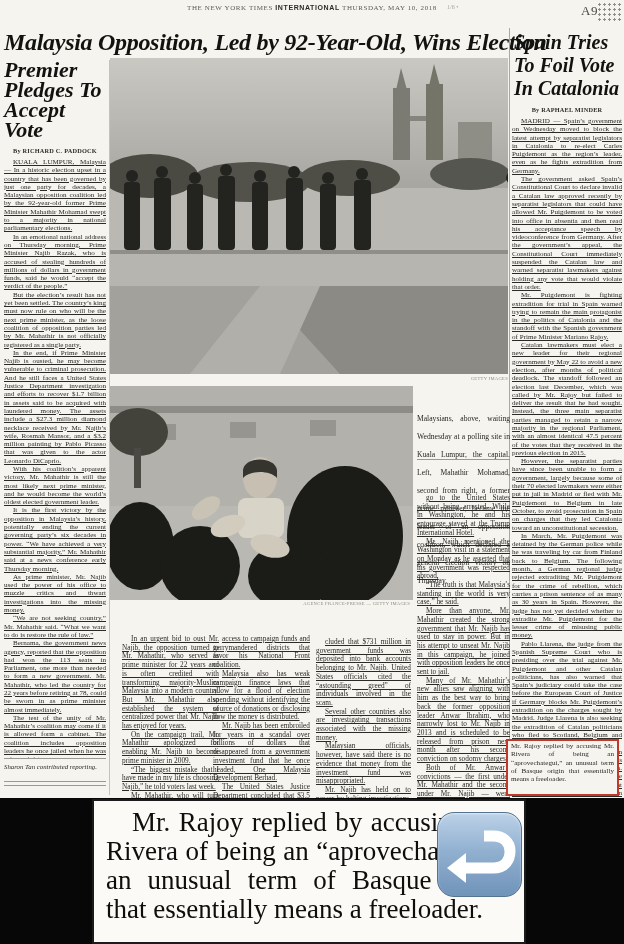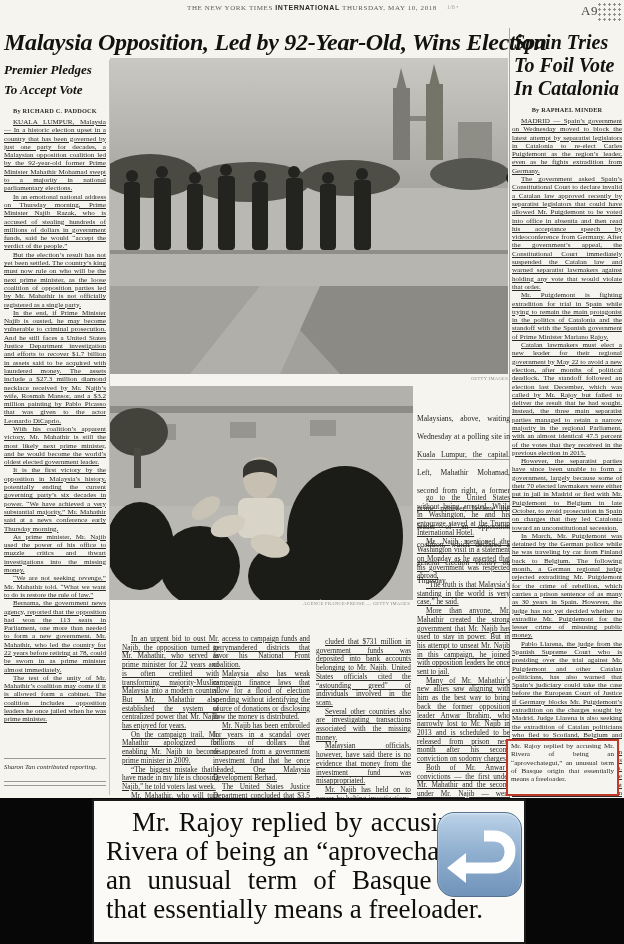--- a/index.html
+++ b/index.html
@@ -22,21 +22,21 @@
              font-weight:bold;font-style:italic;color:#121210;}
 
   .byline{font-size:6.3px;font-weight:bold;letter-spacing:.2px;text-align:center;color:#2e2e2a;margin:0 0 4px 0;}
 
   
   .newsbody{font-size:7.1px;line-height:8.3px;text-align:justify;color:#2a2a26;}
   .newsbody p{margin:0;text-indent:9px;text-decoration:underline;}
   .centerbody{font-size:7.3px;line-height:8.7px;}
 
   .leftcol{position:absolute;top:60px;left:4px;width:102px;}
-  .subhead{font-size:13px;line-height:20px;font-weight:bold;font-style:italic;color:#121210;margin-bottom:7px;}
+  .subhead{font-size:22px;line-height:20px;font-weight:bold;font-style:italic;color:#121210;margin-bottom:7px;}
   .leftcol .bodywrap{height:620px;overflow:hidden;}
   .contrib{position:absolute;top:758px;left:4px;width:102px;background:#f5f4ef;
            font-style:italic;font-size:6.8px;line-height:8.2px;color:#2a2a26;padding-top:4px;
            border-top:1px solid #9a9a95;}
   .contrib .endrule{margin-top:10px;border-top:1px solid #9a9a95;height:3px;border-bottom:1px solid #9a9a95;}
 
   
   .vr{position:absolute;width:1px;background:#c3c2bc;}
   .vr.left{left:109px;top:60px;height:735px;}
   .vr.right{left:509px;top:28px;height:770px;background:#a9a8a2;}
@@ -98,21 +98,21 @@
     <div class="subhead">Premier Pledges To Accept Vote</div>
     <div class="byline">By RICHARD C. PADDOCK</div>
     <div class="bodywrap newsbody">
         <p>KUALA LUMPUR, Malaysia — In a historic election upset in a country that has been governed by just one party for decades, a Malaysian opposition coalition led by the 92-year-old former Prime Minister Mahathir Mohamad swept to a majority in national parliamentary elections.</p>
         <p>In an emotional national address on Thursday morning, Prime Minister Najib Razak, who is accused of stealing hundreds of millions of dollars in government funds, said he would “accept the verdict of the people.”</p>
         <p>But the election’s result has not yet been settled. The country’s king must now rule on who will be the next prime minister, as the loose coalition of opposition parties led by Mr. Mahathir is not officially registered as a single party.</p>
         <p>In the end, if Prime Minister Najib is ousted, he may become vulnerable to criminal prosecution. And he still faces a United States Justice Department investigation and efforts to recover $1.7 billion in assets said to be acquired with laundered money. The assets include a $27.3 million diamond necklace received by Mr. Najib’s wife, Rosmah Mansor, and a $3.2 million painting by Pablo Picasso that was given to the actor Leonardo DiCaprio.</p>
         <p>With his coalition’s apparent victory, Mr. Mahathir is still the most likely next prime minister, and he would become the world’s oldest elected government leader.</p>
         <p>It is the first victory by the opposition in Malaysia’s history, potentially ending the current governing party’s six decades in power. “We have achieved a very substantial majority,” Mr. Mahathir said at a news conference early Thursday morning.</p>
         <p>As prime minister, Mr. Najib used the power of his office to muzzle critics and thwart investigations into the missing money.</p>
-        <p>“We are not seeking revenge,” Mr. Mahathir told. “What we want to do is restore the rule of law.”</p>
+        <p>“We are not seeking country,” Mr. Mahathir said. “What we want to do is restore the rule of law.”</p>
         <p>Bernama, the government news agency, reported that the opposition had won the 113 seats in Parliament, one more than needed to form a new government. Mr. Mahathir, who led the country for 22 years before retiring at 78, could be sworn in as prime minister almost immediately.</p>
         <p>The test of the unity of Mr. Mahathir’s coalition may come if it is allowed form a cabinet. The coalition includes opposition leaders he once jailed when he was prime minister.</p>
       </div>
   </div>
   <div class="contrib">
     <span>Sharon Tan contributed reporting.</span>
     <div class="endrule"></div>
   </div>
 
   <div class="vr left"></div>
@@ -220,21 +220,21 @@
       <p>Both of Mr. Anwar’s convictions — the first under Mr. Mahathir and the second under Mr. Najib — were widely seen as politically motivated.</p>
       <p>In his campaign, Mr. Mahathir, who has long criticized Mr. Najib’s use of government payouts as a political tool, sought to highlight the investment fund scandal.</p>
     </div>
 
   <div class="spain-hed">Spain Tries To Foil Vote In Catalonia</div>
   <div class="spaincol">
     <div class="byline">By RAPHAEL MINDER</div>
     <div class="bodywrap newsbody">
         <p>MADRID — Spain’s government on Wednesday moved to block the latest attempt by separatist legislators in Catalonia to re-elect Carles Puigdemont as the region’s leader, even as he fights extradition from Germany.</p>
         <p>The government asked Spain’s Constitutional Court to declare invalid a Catalan law approved recently by separatist legislators that could have allowed Mr. Puigdemont to be voted into office in absentia and then read his acceptance speech by videoconference from Germany. After the government’s appeal, the Constitutional Court immediately suspended the Catalan law and warned separatist lawmakers against holding any vote that would violate that order.</p>
-        <p>Mr. Puigdemont is fighting extradition for trial in Spain while trying to remain the main protagonist in the politics of Catalonia and the standoff with the Spanish government of Prime Minister Mariano Rajoy.</p>
+        <p>Mr. Puigdemont is fighting extradition for trial in Spain warned trying to remain the main protagonist in the politics of Catalonia and the standoff with the Spanish government of Prime Minister Mariano Rajoy.</p>
         <p>Catalan lawmakers must elect a new leader for their regional government by May 22 to avoid a new election, after months of political deadlock. The standoff followed an election last December, which was called by Mr. Rajoy but failed to deliver the result that he had sought. Instead, the three main separatist parties managed to retain a narrow majority in the regional Parliament, with an almost identical 47.5 percent of the votes that they received in the previous election in 2015.</p>
         <p>However, the separatist parties have since been unable to form a government, largely because some of their 70 elected lawmakers were either put in jail in Madrid or fled with Mr. Puigdemont to Belgium in late October, to avoid prosecution in Spain on charges that they led Catalonia toward an unconstitutional secession.</p>
         <p>In March, Mr. Puigdemont was detained by the German police while he was traveling by car from Finland back to Belgium. The following month, a German regional judge rejected extraditing Mr. Puigdemont for the crime of rebellion, which carries a prison sentence of as many as 30 years in Spain. However, the judge has not yet decided whether to extradite Mr. Puigdemont for the lesser crime of misusing public money.</p>
         <p>Pablo Llarena, the judge from the Spanish Supreme Court who is presiding over the trial against Mr. Puigdemont and other Catalan politicians, has also warned that Spain’s judiciary could take the case before the European Court of Justice if Germany blocks Mr. Puigdemont’s extradition on the charges sought by Madrid. Judge Llarena is also seeking the extradition of Catalan politicians who fled to Scotland, Belgium and Switzerland.</p>
         <p>Mr. Rajoy is facing pressure within the Spanish Parliament over his handling of the conflict in Catalonia. On Wednesday, Albert Rivera, the leader of Ciudadanos, the party that has allowed Mr. Rajoy to stay in office by supporting his minority government since 2016, said Mr. Rajoy was mishandling Catalonia and “not monitoring the separatists.”</p>
       </div>
   </div>
 
   <div class="redbox">Mr. Rajoy replied by accusing Mr. Rivera of being an “aprovechategui,” an unusual term of Basque origin that essentially means a freeloader.</div>
 

